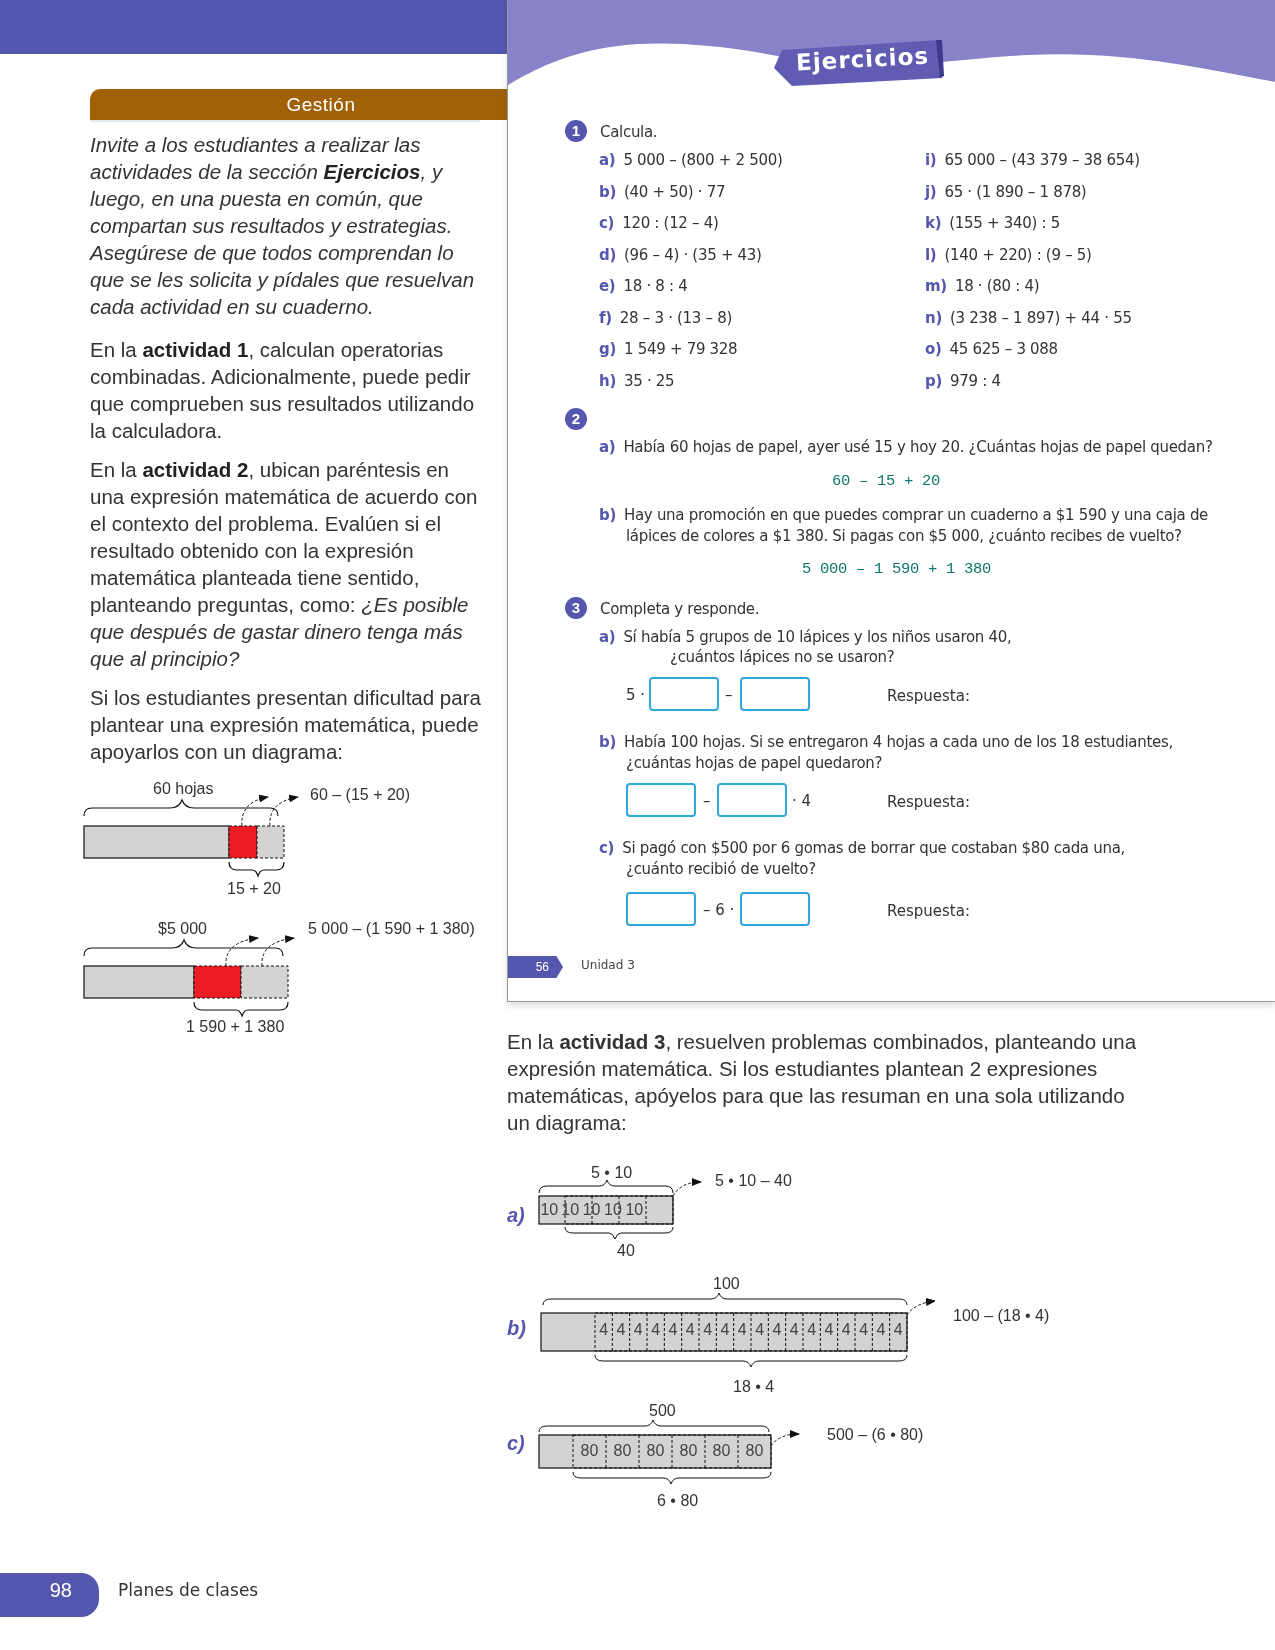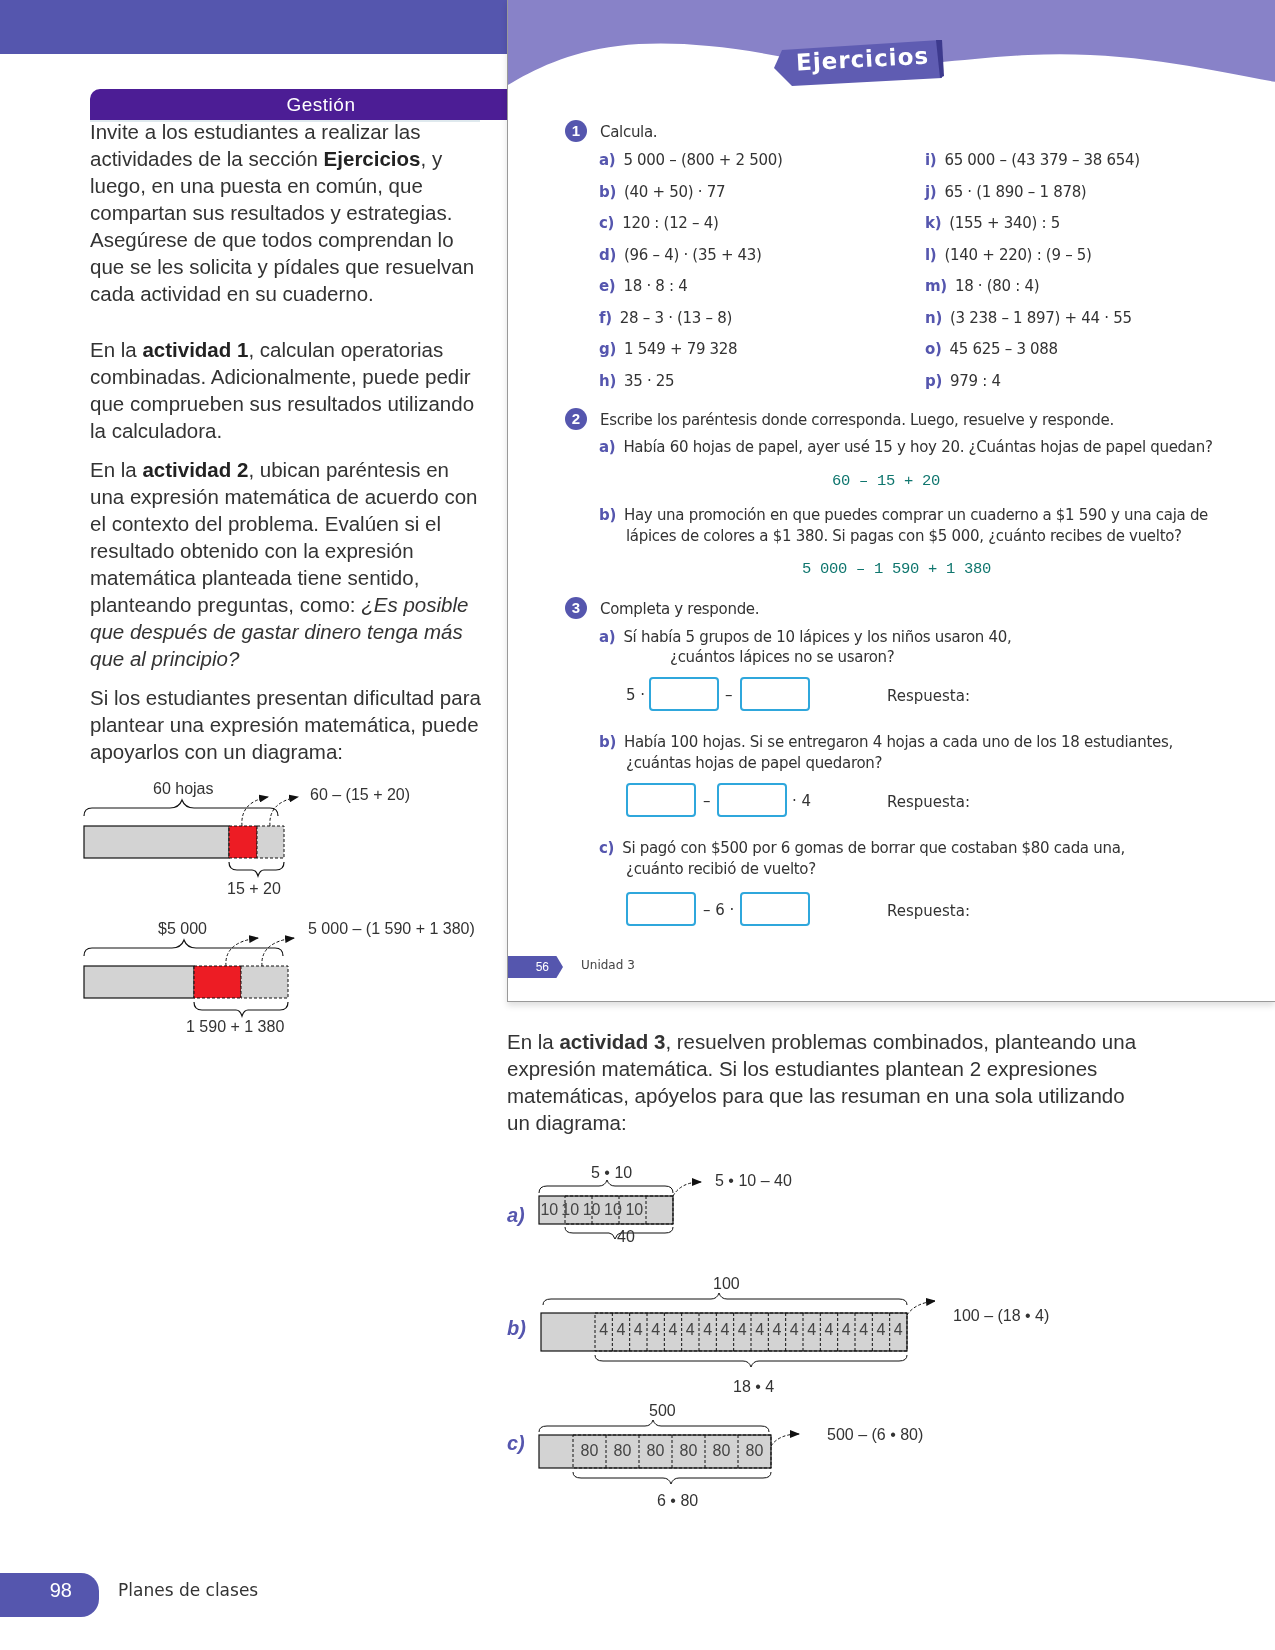--- a/index.html
+++ b/index.html
@@ -4,21 +4,21 @@
 <style>
   html, body { margin:0; padding:0; }
   body { width:1275px; height:1650px; position:relative; background:#ffffff; overflow:hidden;
          font-family:"Liberation Sans", sans-serif; color:#222; }
   .abs { position:absolute; }
 
   
   .top-band { left:0; top:0; width:510px; height:54px; background:#5556ae; }
 
   
-  .gestion-bar { left:90px; top:89px; width:462px; height:31px; background:#4c1d95;
+  .gestion-bar { left:90px; top:89px; width:462px; height:31px; background:#a16207;
                  border-radius:10px 10px 0 0; color:#fff; font-size:19px; text-align:center;
                  line-height:31px; letter-spacing:0.5px; }
   .gestion-line { left:90px; top:120px; width:390px; height:2px; background:#dfe9ee; }
   .left-text { left:90px; width:395px; font-size:20.5px; line-height:27px; color:#333; }
   .left-text p { margin:0; }
   .left-text b { color:#222; }
 
   
   .panel { left:507px; top:0; width:768px; height:1002px; background:#fff;
            border-left:1.5px solid #999; border-bottom:1.5px solid #999;
@@ -57,21 +57,21 @@
   .footer-label { left:118px; top:1580px; font-size:17px; color:#333; font-family:"DejaVu Sans", sans-serif; }
 </style>
 </head>
 <body>
 
 <div class="abs top-band"></div>
 
 <div class="abs gestion-bar">Gestión</div>
 <div class="abs gestion-line"></div>
 
-<div class="abs left-text" style="top:118px;">
+<div class="abs left-text" style="top:131px;font-style:italic;">
   <p><span>Invite a los estudiantes a realizar las actividades de la sección </span><b>Ejercicios</b><span>, y luego, en una puesta en común, que compartan sus resultados y estrategias. Asegúrese de que todos comprendan lo que se les solicita y pídales que resuelvan cada actividad en su cuaderno.</span></p>
 </div>
 <div class="abs left-text" style="top:336px;">
   <p><span>En la </span><b>actividad 1</b><span>, calculan operatorias combinadas. Adicionalmente, puede pedir que comprueben sus resultados utilizando la calculadora.</span></p>
 </div>
 <div class="abs left-text" style="top:456px;">
   <p><span>En la </span><b>actividad 2</b><span>, ubican paréntesis en una expresión matemática de acuerdo con el contexto del problema. Evalúen si el resultado obtenido con la expresión matemática planteada tiene sentido, planteando preguntas, como: </span><i>¿Es posible que después de gastar dinero tenga más que al principio?</i></p>
 </div>
 <div class="abs left-text" style="top:684px;">
   <p><span>Si los estudiantes presentan dificultad para plantear una expresión matemática, puede apoyarlos con un diagrama:</span></p>
@@ -144,21 +144,20 @@
   <div class="abs item" style="left:417px; top:151px;"><span class="lt">i)</span><span>65 000 – (43 379 – 38 654)</span></div>
   <div class="abs item" style="left:417px; top:183px;"><span class="lt">j)</span><span>65 · (1 890 – 1 878)</span></div>
   <div class="abs item" style="left:417px; top:214px;"><span class="lt">k)</span><span>(155 + 340) : 5</span></div>
   <div class="abs item" style="left:417px; top:246px;"><span class="lt">l)</span><span>(140 + 220) : (9 – 5)</span></div>
   <div class="abs item" style="left:417px; top:277px;"><span class="lt">m)</span><span>18 · (80 : 4)</span></div>
   <div class="abs item" style="left:417px; top:309px;"><span class="lt">n)</span><span>(3 238 – 1 897) + 44 · 55</span></div>
   <div class="abs item" style="left:417px; top:340px;"><span class="lt">o)</span><span>45 625 – 3 088</span></div>
   <div class="abs item" style="left:417px; top:372px;"><span class="lt">p)</span><span>979 : 4</span></div>
 
   <div class="abs num-circle" style="left:57px; top:408px;">2</div>
-  <div class="abs ex-title" style="left:92px; top:411px;">Escribe los paréntesis donde corresponda. Luego, resuelve y responde.</div>
   <div class="abs item" style="left:91px; top:438px;"><span class="lt">a)</span><span>Había 60 hojas de papel, ayer usé 15 y hoy 20. ¿Cuántas hojas de papel quedan?</span></div>
   <div class="abs center-expr" style="left:324px; top:472px;">60 – 15 + 20</div>
   <div class="abs item" style="left:91px; top:506px;"><span class="lt">b)</span><span>Hay una promoción en que puedes comprar un cuaderno a $1 590 y una caja de</span></div>
   <div class="abs item" style="left:118px; top:527px;">lápices de colores a $1 380. Si pagas con $5 000, ¿cuánto recibes de vuelto?</div>
   <div class="abs center-expr" style="left:294px; top:560px;">5 000 – 1 590 + 1 380</div>
 
   <div class="abs num-circle" style="left:57px; top:597px;">3</div>
   <div class="abs ex-title" style="left:92px; top:600px;">Completa y responde.</div>
 
   <div class="abs item" style="left:91px; top:628px;"><span class="lt">a)</span><span>Sí había 5 grupos de 10 lápices y los niños usaron 40,</span></div>
@@ -211,21 +210,21 @@
     <path d="M30,67 Q30,73 38,73 L74,73 Q78,73 80,79 Q82,73 86,73 L130,73 Q138,73 138,67" fill="none" stroke="#111" stroke-width="1"></path>
   </svg>
   <div class="abs" style="left:34px; top:41px; width:106px; display:flex; font-size:16px; color:#444;">
     <span style="width:26px; text-align:center;">10</span>
     <span style="width:27px; text-align:center;">10</span>
     <span style="width:27px; text-align:center;">10</span>
     <span style="width:27px; text-align:center;">10</span>
     <span style="width:27px; text-align:center;">10</span>
   </div>
   <span class="abs dia-label" style="left:210px; top:12px;">5 • 10 – 40</span>
-  <span class="abs dia-label" style="left:112px; top:68px;">40</span>
+  <span class="abs dia-label" style="left:112px; top:82px;">40</span>
 </div>
 
 <div class="abs" style="left:505px; top:1273px; width:600px; height:130px;">
   <span class="abs dia-letter" style="left:2px; top:44px;">b)</span>
   <span class="abs dia-label" style="left:208px; top:2px;">100</span>
   <svg class="abs" style="left:30px; top:0;" width="400" height="130">
     <defs>
         <marker id="ah4" markerWidth="10" markerHeight="8" refX="9" refY="4" orient="auto">
           <path d="M0,0 L10,4 L0,8 Z" fill="#111"></path>
         </marker>

